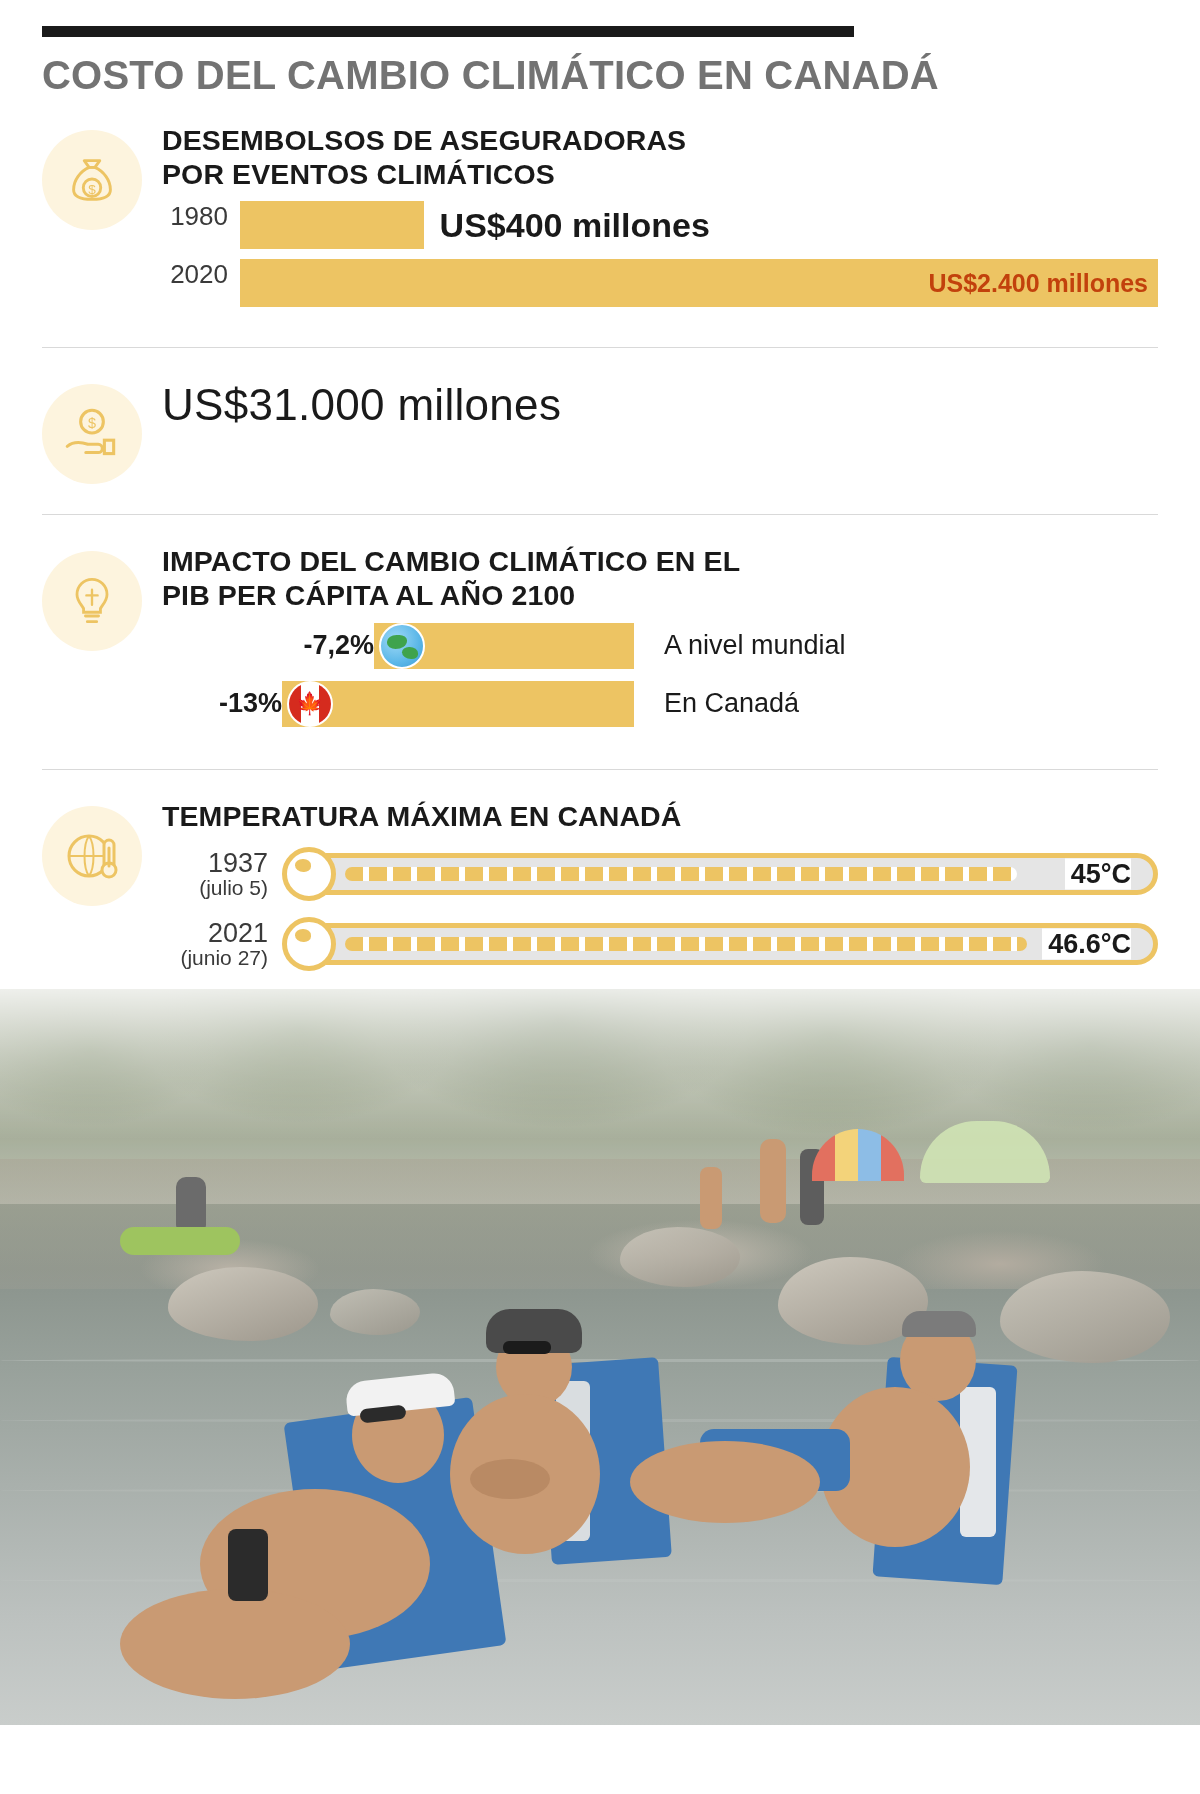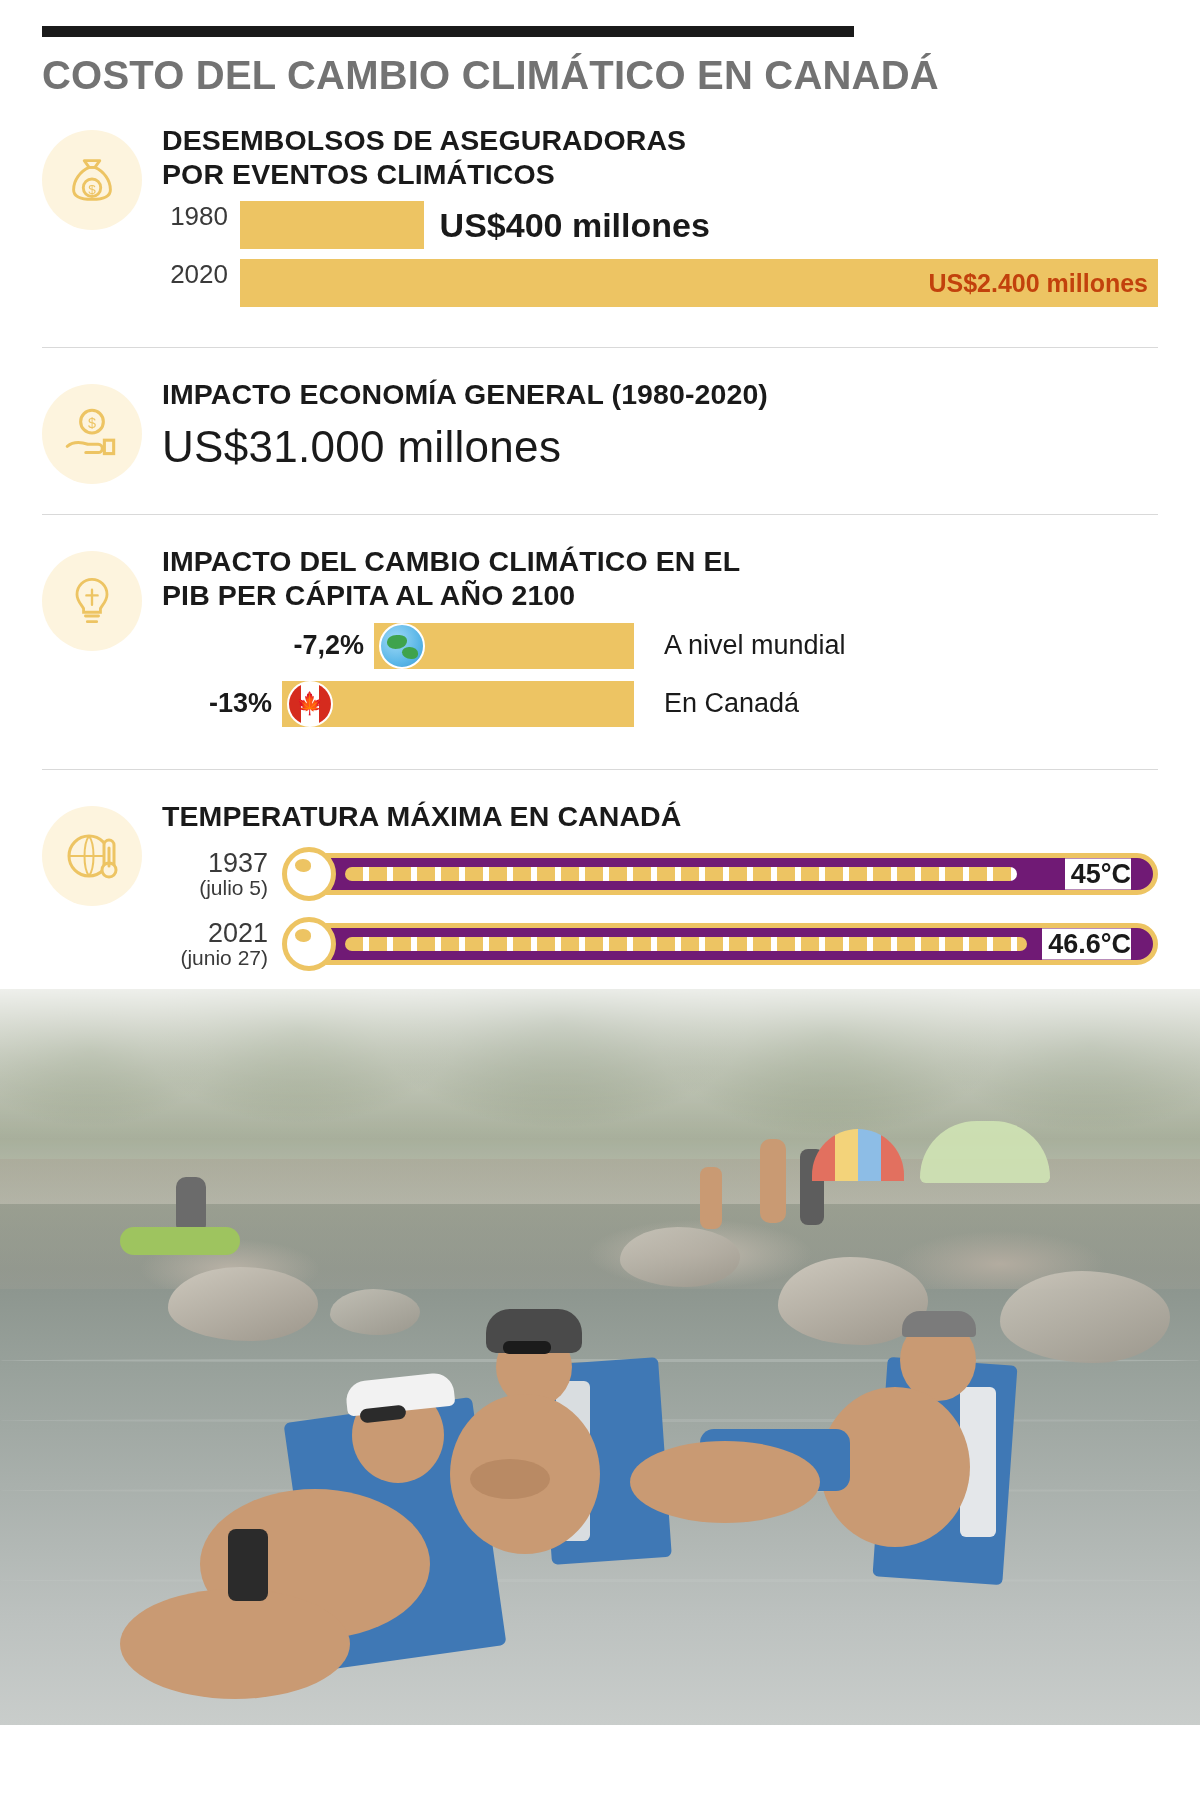--- a/index.html
+++ b/index.html
@@ -133,21 +133,20 @@
     align-items: center;
     height: 46px;
     margin-bottom: 12px;
   }
   .pib-value {
     flex: 0 0 auto;
     font-size: 27px;
     font-weight: bold;
     color: #1a1a1a;
     text-align: right;
-    padding-right: 10px;
   }
   .pib-bar {
     height: 46px;
     background: #edc463;
     position: relative;
   }
   .pib-flag {
     width: 46px; height: 46px;
     border-radius: 50%;
     overflow: hidden;
@@ -230,21 +229,21 @@
     border-radius: 50% 50% 45% 55%;
     background:#edc463;
   }
   .tube {
     position: relative;
     height: 42px;
     margin-left: -10px;
     flex: 1 1 auto;
     border: 5px solid #edc463;
     border-radius: 0 21px 21px 0;
-    background: #701a75;
+    background: #e5e5e5;
     display: flex;
     align-items: center;
   }
   .mercury {
     height: 14px;
     margin-left: 14px;
     background: repeating-linear-gradient(
       to right,
       #edc463 0px, #edc463 18px,
       #ffffff 18px, #ffffff 24px
@@ -393,21 +392,20 @@
       <div class="icon-circle">
         <svg width="66" height="66" viewBox="0 0 64 64" aria-hidden="true">
           <circle cx="32" cy="20" r="11" fill="none" stroke="#edc463" stroke-width="3"></circle>
           <text x="32" y="26" font-size="14" text-anchor="middle" fill="#edc463" font-family="Liberation Sans, sans-serif">$</text>
           <path d="M8 44c6-5 14-4 20-2h10a4 4 0 0 1 0 8H26" fill="none" stroke="#edc463" stroke-width="3" stroke-linecap="round"></path>
           <rect x="44" y="38" width="9" height="13" fill="none" stroke="#edc463" stroke-width="3"></rect>
         </svg>
       </div>
     </div>
     <div class="body-col">
-      <div class="sec-title">IMPACTO ECONOMÍA GENERAL (1980-2020)</div>
       <div class="big-figure">US$31.000 millones</div>
     </div>
   </div>
 
   <div class="sp-2"></div>
   <div class="divider"></div>
   <div class="sp-2"></div>
 
   <div class="section">
     <div class="icon-col">

